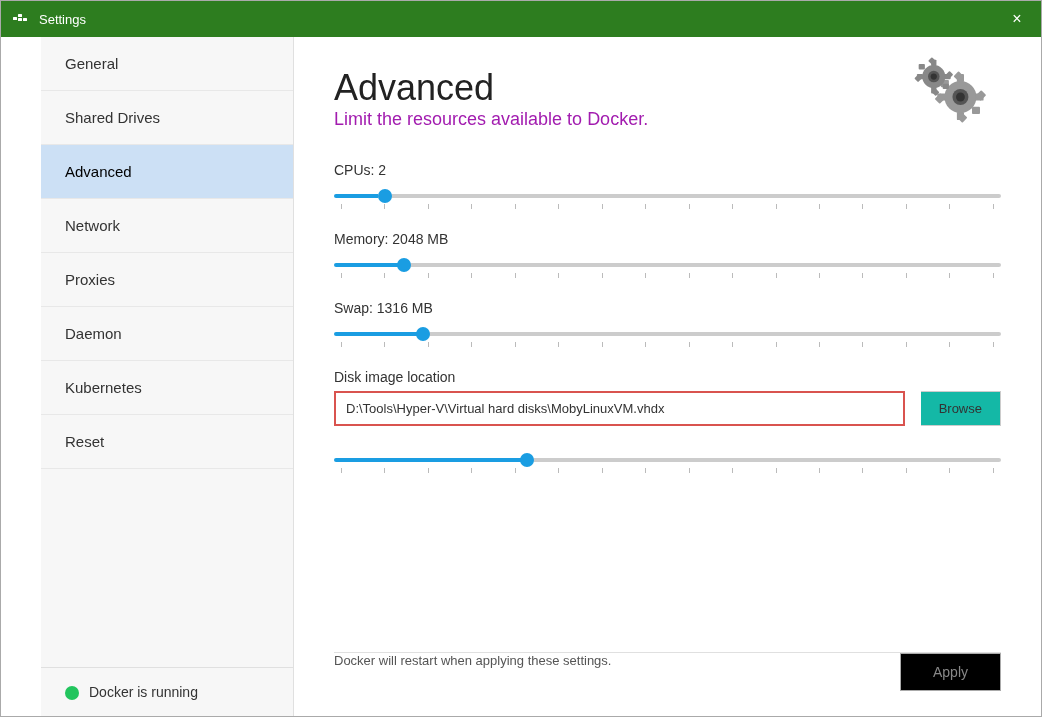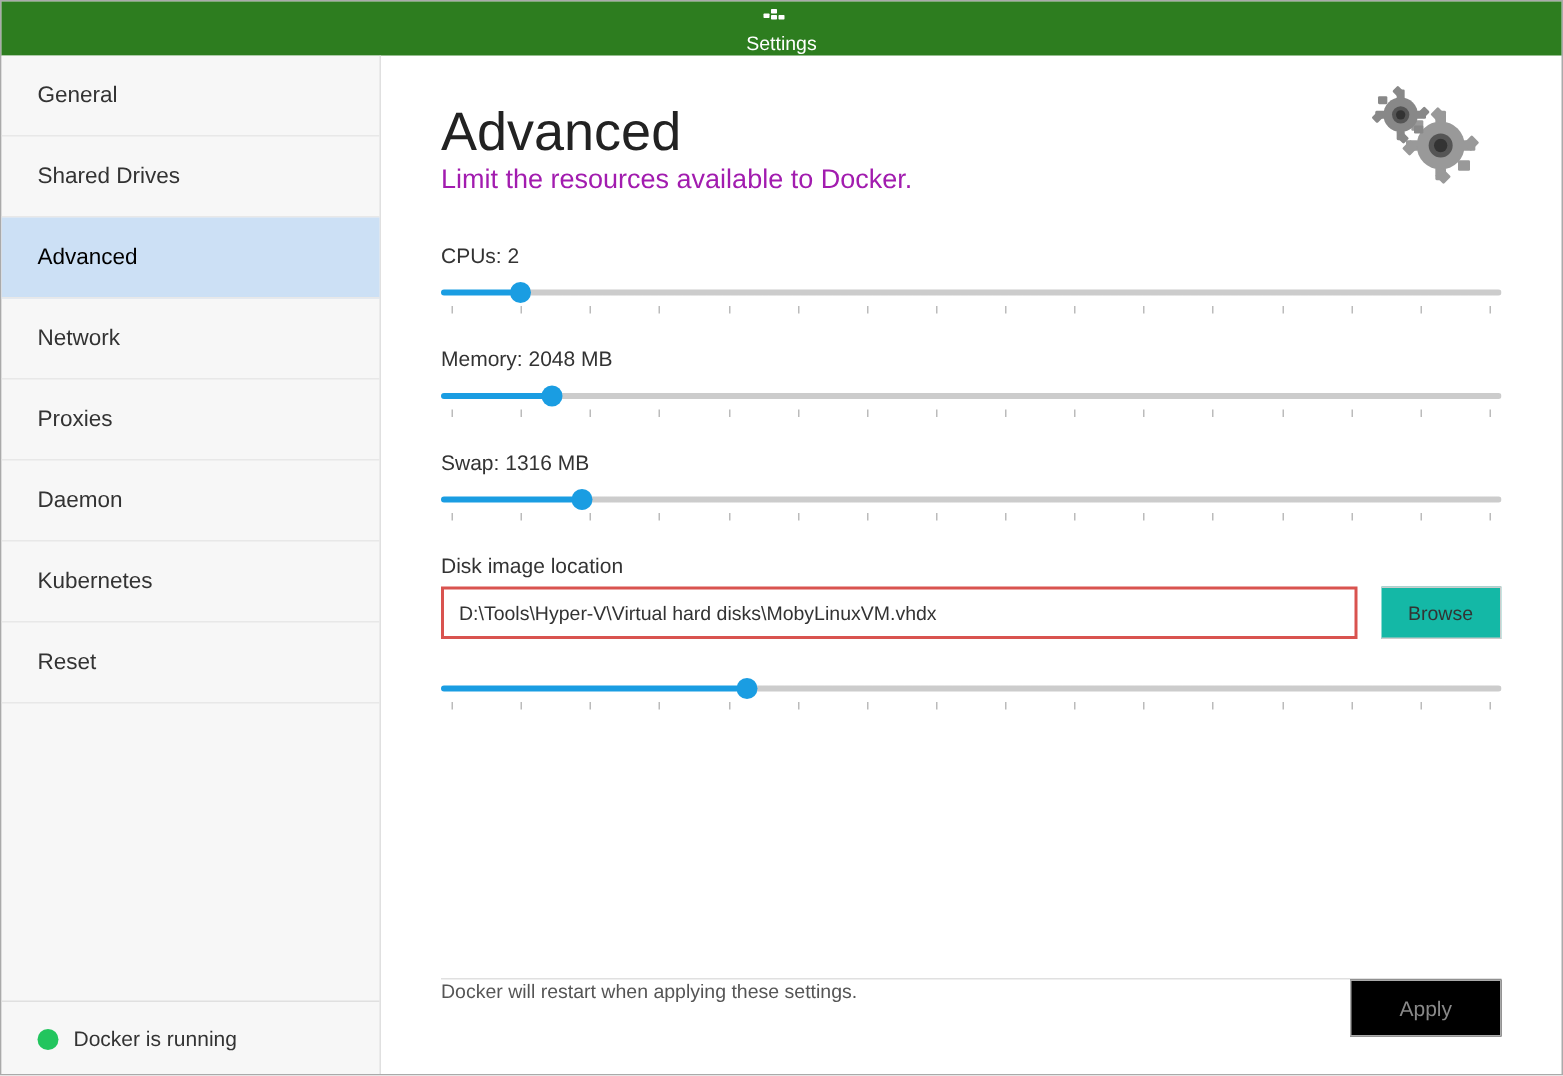--- a/index.html
+++ b/index.html
@@ -21,21 +21,20 @@
     }
 
     .title-bar {
       background: #2d7d1f;
       color: #fff;
       height: 36px;
       display: flex;
       align-items: center;
       padding: 0 10px;
       flex-shrink: 0;
-      flex-direction: column;
     }
 
     .title-bar-icon {
       width: 20px;
       height: 20px;
       margin-right: 8px;
       display: flex;
       align-items: center;
       justify-content: center;
     }
@@ -55,20 +54,21 @@
       cursor: pointer;
       font-size: 16px;
       color: #fff;
       border-radius: 2px;
     }
 
     .content-area {
       display: flex;
       flex: 1;
       overflow: hidden;
+      margin-left: 40px;
     }
 
     
     .sidebar {
       width: 253px;
       background: #f7f7f7;
       border-right: 1px solid #e0e0e0;
       display: flex;
       flex-direction: column;
       flex-shrink: 0;

